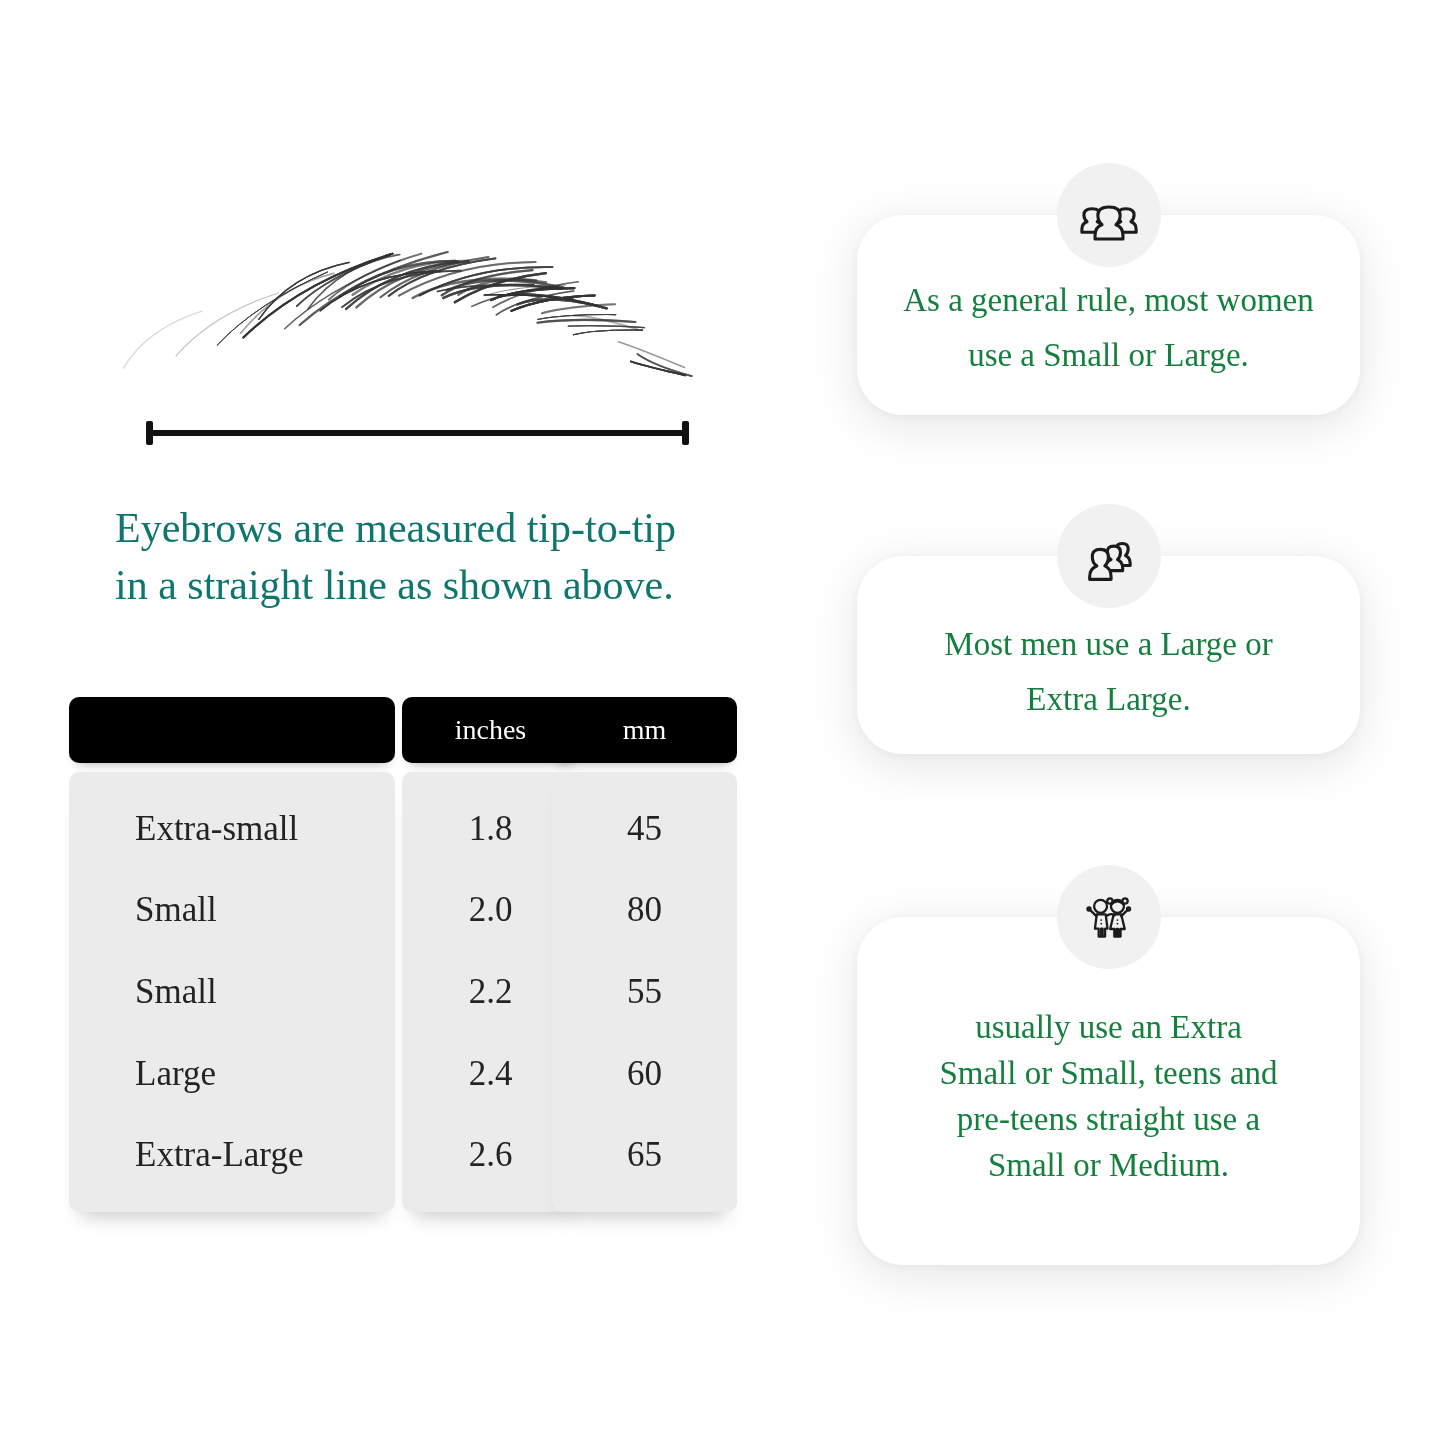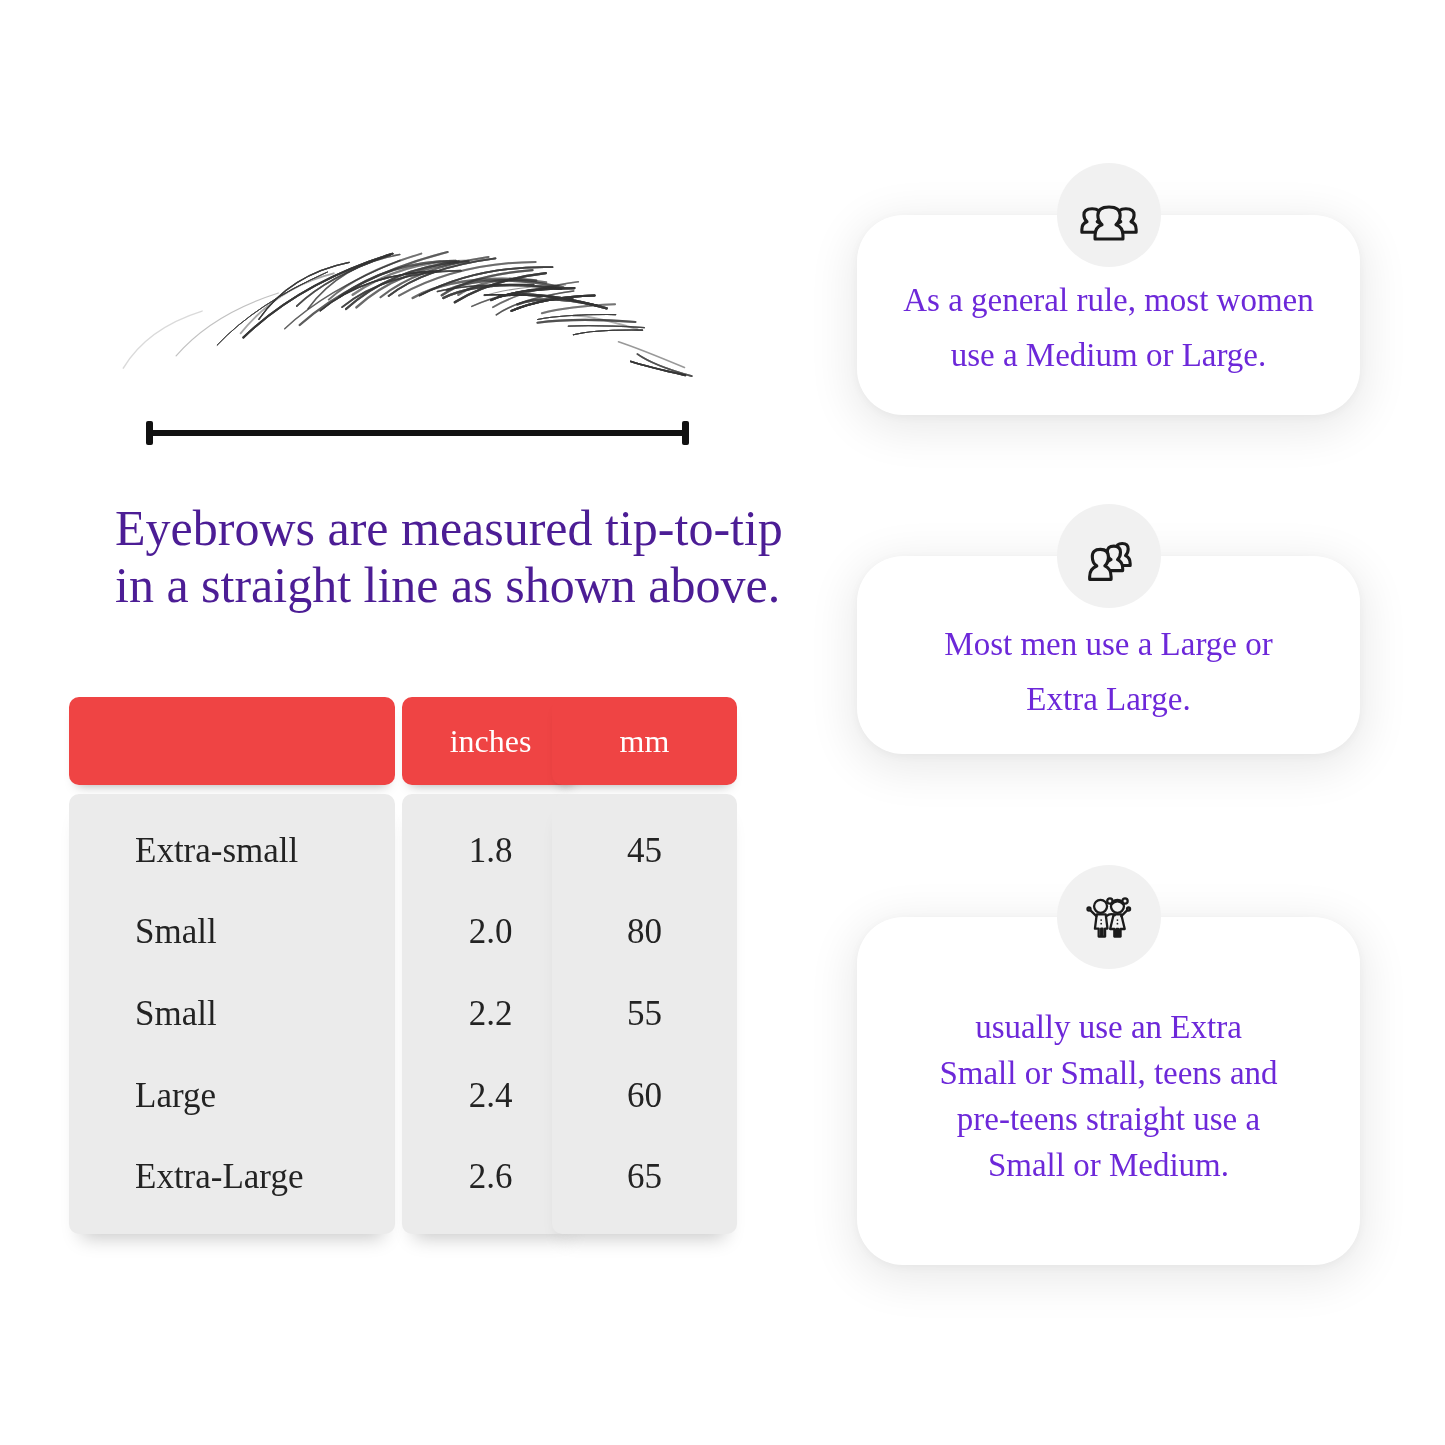--- a/index.html
+++ b/index.html
@@ -7,47 +7,47 @@
     position:relative;width:1445px;height:1445px;background:#ffffff;overflow:hidden;
     font-family:"Liberation Serif","DejaVu Serif",serif;color:#232323;
   }
   
   .brow-svg{position:absolute;left:115px;top:242px;width:580px;height:160px;}
   .measure-line{position:absolute;left:146px;top:421px;width:543px;height:24px;}
   .measure-line .bar{position:absolute;left:0;right:0;top:9px;height:6px;background:#111;}
   .measure-line .tick{position:absolute;top:0;width:7px;height:24px;background:#111;border-radius:2px;}
   .measure-line .tick.l{left:0;}
   .measure-line .tick.r{right:0;}
-  .caption{position:absolute;left:115px;top:500px;width:585px;text-align:right;
-    font-size:50px;line-height:57px;color:#4c1d95;}
+  .caption{position:absolute;left:115px;top:500px;width:585px;text-align:left;
+    font-size:42px;line-height:57px;color:#0f766e;}
   .caption div{white-space:nowrap;}
   
   .col{position:absolute;top:697px;}
   .col-names{left:69px;width:326px;}
   .col-inches{left:402px;width:177px;}
   .col-mm{left:552px;width:185px;}
-  .thead{height:88px;background:#ef4444;border-radius:10px;color:#ffffff;
-    display:flex;align-items:center;justify-content:center;font-size:32px;
+  .thead{height:66px;background:#000000;border-radius:10px;color:#ffffff;
+    display:flex;align-items:center;justify-content:center;font-size:28px;
     box-shadow:0 8px 12px -8px rgba(0,0,0,0.35);}
   .tbody{margin-top:9px;height:440px;background:#ebebeb;border-radius:10px;
     display:flex;flex-direction:column;padding:16px 12px;box-sizing:border-box;
     box-shadow:0 16px 18px -12px rgba(0,0,0,0.22);}
   .cell{flex:1;display:flex;align-items:center;justify-content:center;font-size:35px;white-space:nowrap;}
   .col-names .cell{justify-content:flex-start;padding-left:54px;}
   
   .card{position:absolute;left:857px;width:503px;background:#ffffff;border-radius:46px;
     box-shadow:0 10px 45px 6px rgba(0,0,0,0.085),0 2px 10px rgba(0,0,0,0.04);
     display:flex;align-items:center;justify-content:center;box-sizing:border-box;}
   .card-1{top:215px;height:200px;padding-top:26px;}
   .card-2{top:556px;height:198px;padding-top:34px;}
   .card-3{top:917px;height:348px;padding-top:10px;}
   .icon-circle{position:absolute;top:-52px;left:50%;transform:translateX(-50%);
     width:104px;height:104px;border-radius:50%;background:#f1f1f1;
     display:flex;align-items:center;justify-content:center;}
-  .card-text{text-align:center;font-size:33px;color:#6d28d9;}
+  .card-text{text-align:center;font-size:33px;color:#15803d;}
   .card-1 .card-text,.card-2 .card-text{line-height:55px;}
   .card-3 .card-text{line-height:46px;}
   .card-text div{white-space:nowrap;}
 </style>
 </head>
 <body>
 
 <div class="canvas">
 
   <svg class="brow-svg" viewBox="0 0 580 160">
@@ -294,21 +294,21 @@
       <svg width="66" height="62" viewBox="0 0 72 68">
         <g stroke="#1b1b1b" stroke-width="3.1" fill="#f1f1f1" stroke-linejoin="round" stroke-linecap="round">
           <path vector-effect="non-scaling-stroke" transform="translate(17.5,38) scale(0.75)" d="M-15 20 L-15 16 Q-15 7 -7.5 4.5 Q-12 0.5 -12 -5.5 Q-12 -14.5 0 -14.5 Q12 -14.5 12 -5.5 Q12 0.5 7.5 4.5 Q15 7 15 16 L15 20 Z"></path>
           <path vector-effect="non-scaling-stroke" transform="translate(54.5,38) scale(0.75)" d="M-15 20 L-15 16 Q-15 7 -7.5 4.5 Q-12 0.5 -12 -5.5 Q-12 -14.5 0 -14.5 Q12 -14.5 12 -5.5 Q12 0.5 7.5 4.5 Q15 7 15 16 L15 20 Z"></path>
           <path vector-effect="non-scaling-stroke" transform="translate(36,40) scale(1.02)" d="M-15 20 L-15 16 Q-15 7 -7.5 4.5 Q-12 0.5 -12 -5.5 Q-12 -14.5 0 -14.5 Q12 -14.5 12 -5.5 Q12 0.5 7.5 4.5 Q15 7 15 16 L15 20 Z"></path>
         </g>
       </svg>
     </div>
     <div class="card-text">
       <div>As a general rule, most women</div>
-      <div>use a Medium or Large.</div>
+      <div>use a Small or Large.</div>
     </div>
   </section>
 
   <section class="card card-2">
     <div class="icon-circle">
       <svg width="66" height="62" viewBox="0 0 72 68">
         <g stroke="#1b1b1b" stroke-width="3.1" fill="#f1f1f1" stroke-linejoin="round" stroke-linecap="round">
           <path vector-effect="non-scaling-stroke" transform="translate(52,30) scale(0.72)" d="M-14 20 L-14 17 Q-14 8 -6 5 Q-11 2 -11 -5 Q-11.5 -13.5 -2 -13.5 Q7 -13.5 7 -5 Q7 1 3 5 Q10 8 10 17 L10 20 Z"></path>
           <path vector-effect="non-scaling-stroke" transform="translate(43,34) scale(0.8)" d="M-14 20 L-14 17 Q-14 8 -6 5 Q-11 2 -11 -5 Q-11.5 -13.5 -2 -13.5 Q7 -13.5 7 -5 Q7 1 3 5 Q10 8 10 17 L10 20 Z"></path>
           <path vector-effect="non-scaling-stroke" transform="translate(28.5,40) scale(0.98)" d="M-14 20 L-14 17 Q-14 8 -6 5 Q-11 2 -11 -5 Q-11.5 -13.5 -2 -13.5 Q7 -13.5 7 -5 Q7 1 3 5 Q10 8 10 17 L10 20 Z"></path>

